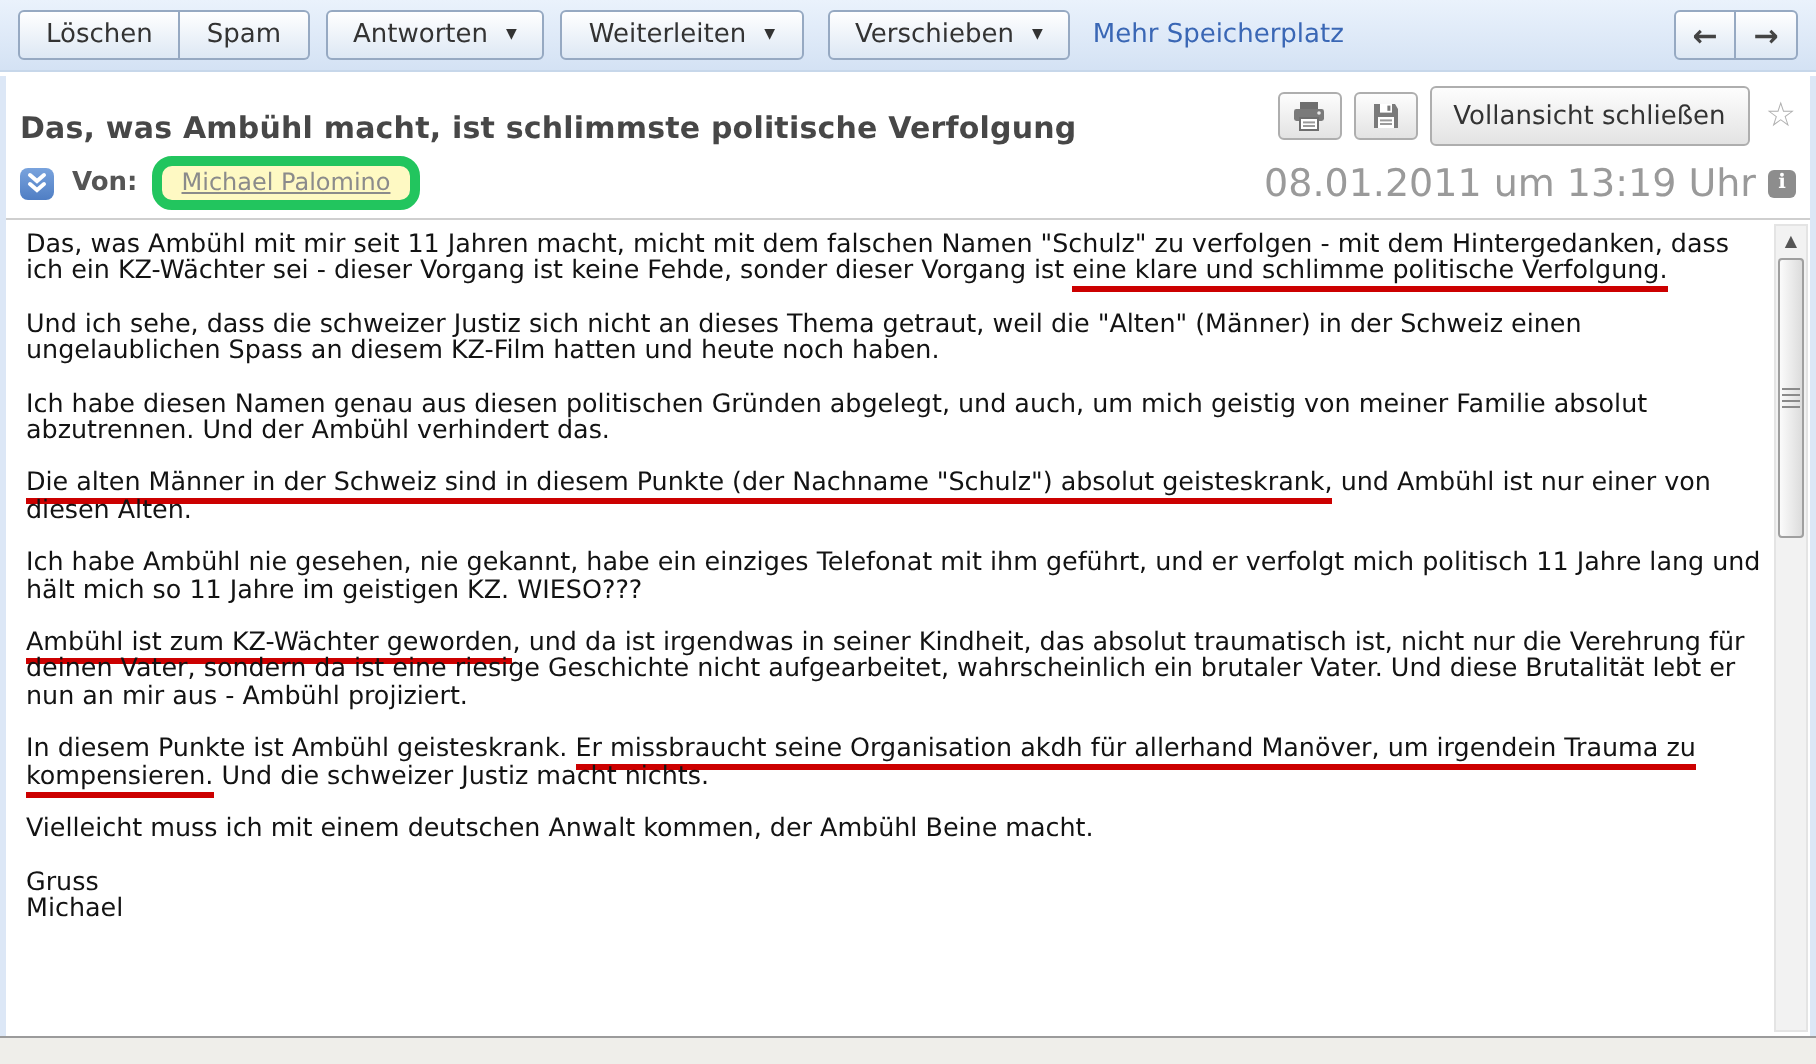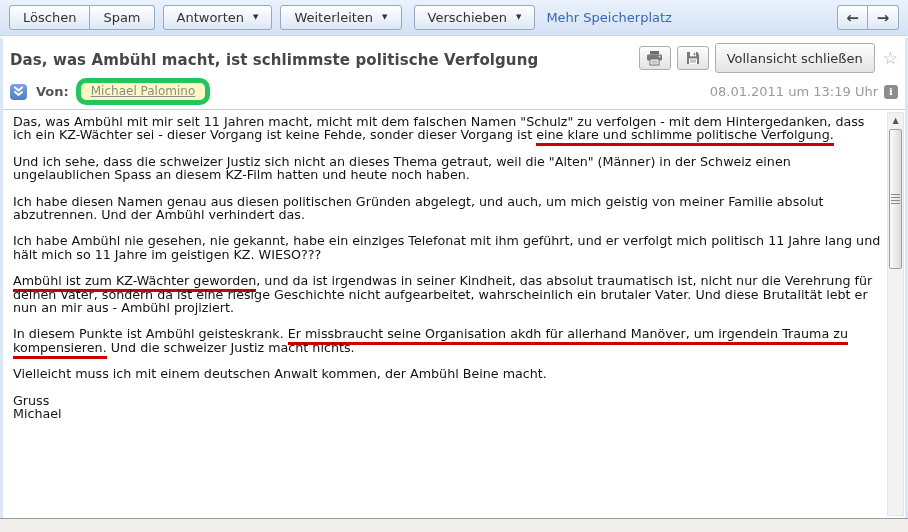--- a/index.html
+++ b/index.html
@@ -16,32 +16,32 @@
   .caret{font-size:7px;color:#333;line-height:1;}
   .storage-link{color:#3a67b5;font-size:13px;margin-left:11px;text-decoration:none;cursor:pointer;}
   .nav-group{margin-left:auto;}
   .nav-btn{width:31px;padding:0;justify-content:center;font-size:15px;font-weight:bold;color:#444;}
 
   
   .content-frame{position:absolute;top:38px;left:0;right:0;bottom:14px;border-left:3px solid #dce7f6;border-right:3px solid #dce7f6;background:#fff;box-sizing:border-box;display:flex;flex-direction:column;}
 
   
   .msg-header{padding:5px 7px 4px 7px;border-bottom:1px solid #cfcfcf;flex:0 0 auto;}
-  .hdr-row1{display:flex;align-items:center;gap:48px;}
+  .hdr-row1{display:flex;align-items:flex-end;gap:48px;}
   .subject{font-size:15px;font-weight:bold;color:#474747;padding-top:3px;letter-spacing:0.1px;}
   .hdr-actions{margin-left:auto;display:flex;align-items:center;gap:6px;}
   .icon-btn{background:linear-gradient(#fdfdfd,#e3e3e3);border:1px solid #aeaeae;border-radius:3px;width:32px;height:24px;display:inline-flex;align-items:center;justify-content:center;cursor:pointer;}
   .plain-btn{background:linear-gradient(#fdfdfd,#e3e3e3);border:1px solid #aeaeae;border-radius:3px;height:24px;padding:14px 11px;font-size:13px;color:#333;display:inline-flex;align-items:center;cursor:pointer;font-family:"DejaVu Sans",sans-serif;}
   .star{color:#b0b0b0;font-size:17px;line-height:1;cursor:pointer;margin-left:2px;}
   .hdr-row2{display:flex;align-items:center;margin-top:5px;}
   .collapse-ic{width:17px;height:16px;border-radius:4px;background:linear-gradient(#79a3dd,#4f7ec4);display:inline-flex;align-items:center;justify-content:center;cursor:pointer;}
   .from-label{font-size:13px;font-weight:bold;color:#555;margin-left:9px;}
   .sender-pill{border:5px solid #22c55e;border-radius:10px;color:#8b8b8b;font-size:12px;padding:1px 10px 2px 10px;margin-left:7px;background:#fef9c3;text-decoration:underline;}
   .hdr-right2{margin-left:auto;display:flex;align-items:center;gap:6px;}
-  .msg-date{color:#9a9a9a;font-size:13px;}
+  .msg-date{color:#9a9a9a;font-size:19px;}
   .info-ic{width:14px;height:14px;border-radius:3px;background:#8d8d8d;color:#fff;font-size:10px;font-weight:bold;display:inline-flex;align-items:center;justify-content:center;font-family:"DejaVu Serif",serif;cursor:pointer;}
 
   
   .mail-body{position:relative;flex:1 1 auto;overflow:hidden;}
   .mail-text{position:absolute;top:0;left:0;right:20px;bottom:0;padding:5px 4px 0 10px;font-size:12.7px;line-height:13.4px;color:#131313;overflow:hidden;}
   .mail-text p{margin:0 0 13px 0;white-space:pre-line;}
   .red-underline{border-bottom:3px solid #cc0000;padding-bottom:1px;}
 
   
   .scrollbar{position:absolute;top:2px;right:1px;bottom:2px;width:17px;background:#f2f2f2;border:1px solid #e4e4e4;box-sizing:border-box;}
@@ -132,20 +132,21 @@
           <span class="info-ic">i</span>
         </span>
       </div>
     </div>
 
     <div class="mail-body">
       <div class="mail-text">
           <p><span>Das, was Ambühl mit mir seit 11 Jahren macht, micht mit dem falschen Namen "Schulz" zu verfolgen - mit dem Hintergedanken, dass ich ein KZ-Wächter sei - dieser Vorgang ist keine Fehde, sonder dieser Vorgang ist </span><span class="red-underline">eine klare und schlimme politische Verfolgung.</span></p>
           <p><span>Und ich sehe, dass die schweizer Justiz sich nicht an dieses Thema getraut, weil die "Alten" (Männer) in der Schweiz einen ungelaublichen Spass an diesem KZ-Film hatten und heute noch haben.</span></p>
           <p><span>Ich habe diesen Namen genau aus diesen politischen Gründen abgelegt, und auch, um mich geistig von meiner Familie absolut abzutrennen. Und der Ambühl verhindert das.</span></p>
+          <p><span class="red-underline">Die alten Männer in der Schweiz sind in diesem Punkte (der Nachname "Schulz") absolut geisteskrank,</span><span> und Ambühl ist nur einer von diesen Alten.</span></p>
           <p><span>Ich habe Ambühl nie gesehen, nie gekannt, habe ein einziges Telefonat mit ihm geführt, und er verfolgt mich politisch 11 Jahre lang und hält mich so 11 Jahre im geistigen KZ. WIESO???</span></p>
           <p><span class="red-underline">Ambühl ist zum KZ-Wächter geworden</span><span>, und da ist irgendwas in seiner Kindheit, das absolut traumatisch ist, nicht nur die Verehrung für deinen Vater, sondern da ist eine riesige Geschichte nicht aufgearbeitet, wahrscheinlich ein brutaler Vater. Und diese Brutalität lebt er nun an mir aus - Ambühl projiziert.</span></p>
           <p><span>In diesem Punkte ist Ambühl geisteskrank. </span><span class="red-underline">Er missbraucht seine Organisation akdh für allerhand Manöver, um irgendein Trauma zu kompensieren.</span><span> Und die schweizer Justiz macht nichts.</span></p>
           <p><span>Vielleicht muss ich mit einem deutschen Anwalt kommen, der Ambühl Beine macht.</span></p>
           <p><span>Gruss
 Michael</span></p>
         </div>
       <div class="scrollbar">
         <div class="sb-up">▲</div>
         <div class="sb-thumb">

